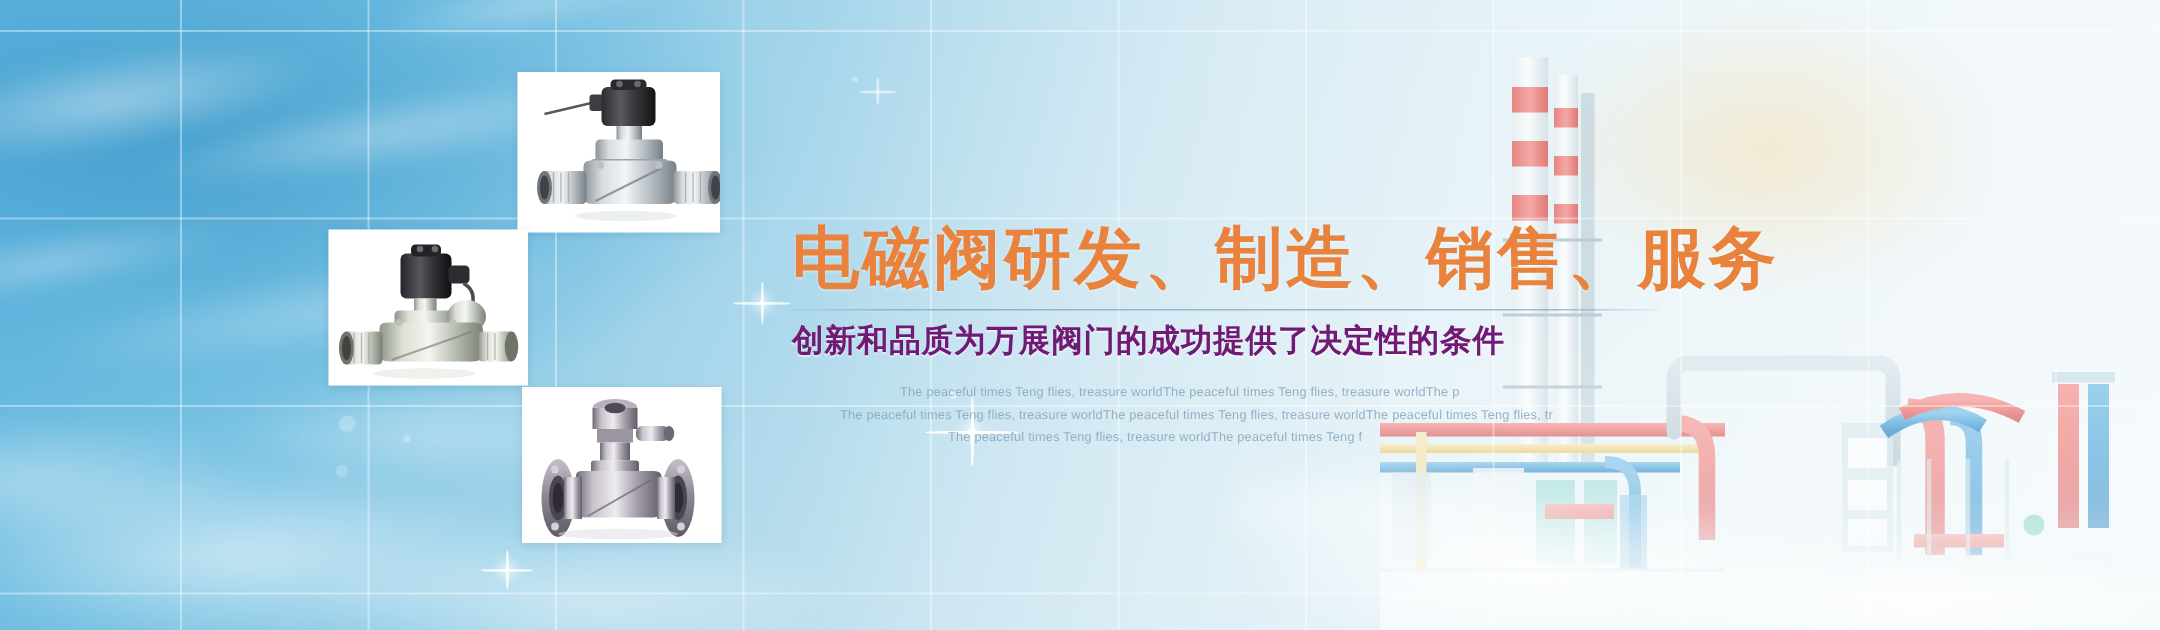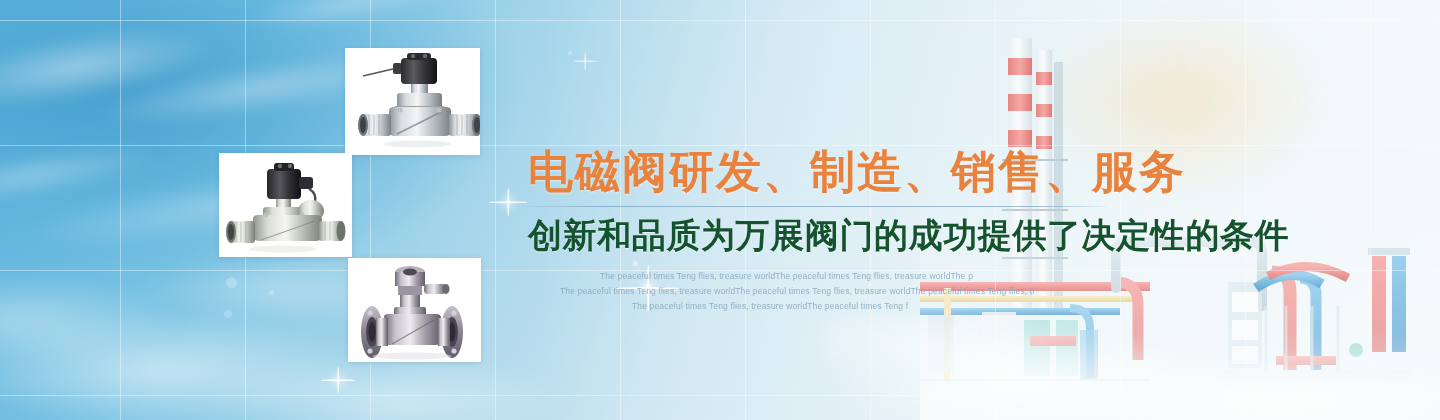--- a/index.html
+++ b/index.html
@@ -108,22 +108,22 @@
     font-size:45px; line-height:1.08; font-weight:700; letter-spacing:2px;
     color:#e8823c; white-space:nowrap;
     text-shadow:0 1px 2px rgba(255,255,255,.55);
   }
   .divider{
     margin:9px 0 8px 0; height:1px; width:578px;
     background:linear-gradient(90deg, rgba(120,160,190,.10) 0%, rgba(110,150,185,.62) 12%,
                rgba(110,150,185,.62) 88%, rgba(120,160,190,.10) 100%);
   }
   .subhead{
-    font-size:34px; line-height:1.2; font-weight:700; letter-spacing:.6px;
-    color:#14532d; white-space:nowrap;
+    font-size:21px; line-height:1.2; font-weight:700; letter-spacing:.6px;
+    color:#701a75; white-space:nowrap;
     text-shadow:0 1px 1px rgba(255,255,255,.55);
   }
   .blurb{
     margin-top:14px; width:470px; margin-left:72px;
     font-size:8.5px; line-height:1.75; color:#86a6bc;
     text-align:left; opacity:.85; letter-spacing:.15px;
   }
   .blurb div:nth-child(2){ margin-left:-40px; width:548px; }
   .blurb div:nth-child(3){ width:420px; margin-left:32px; }
 </style>

